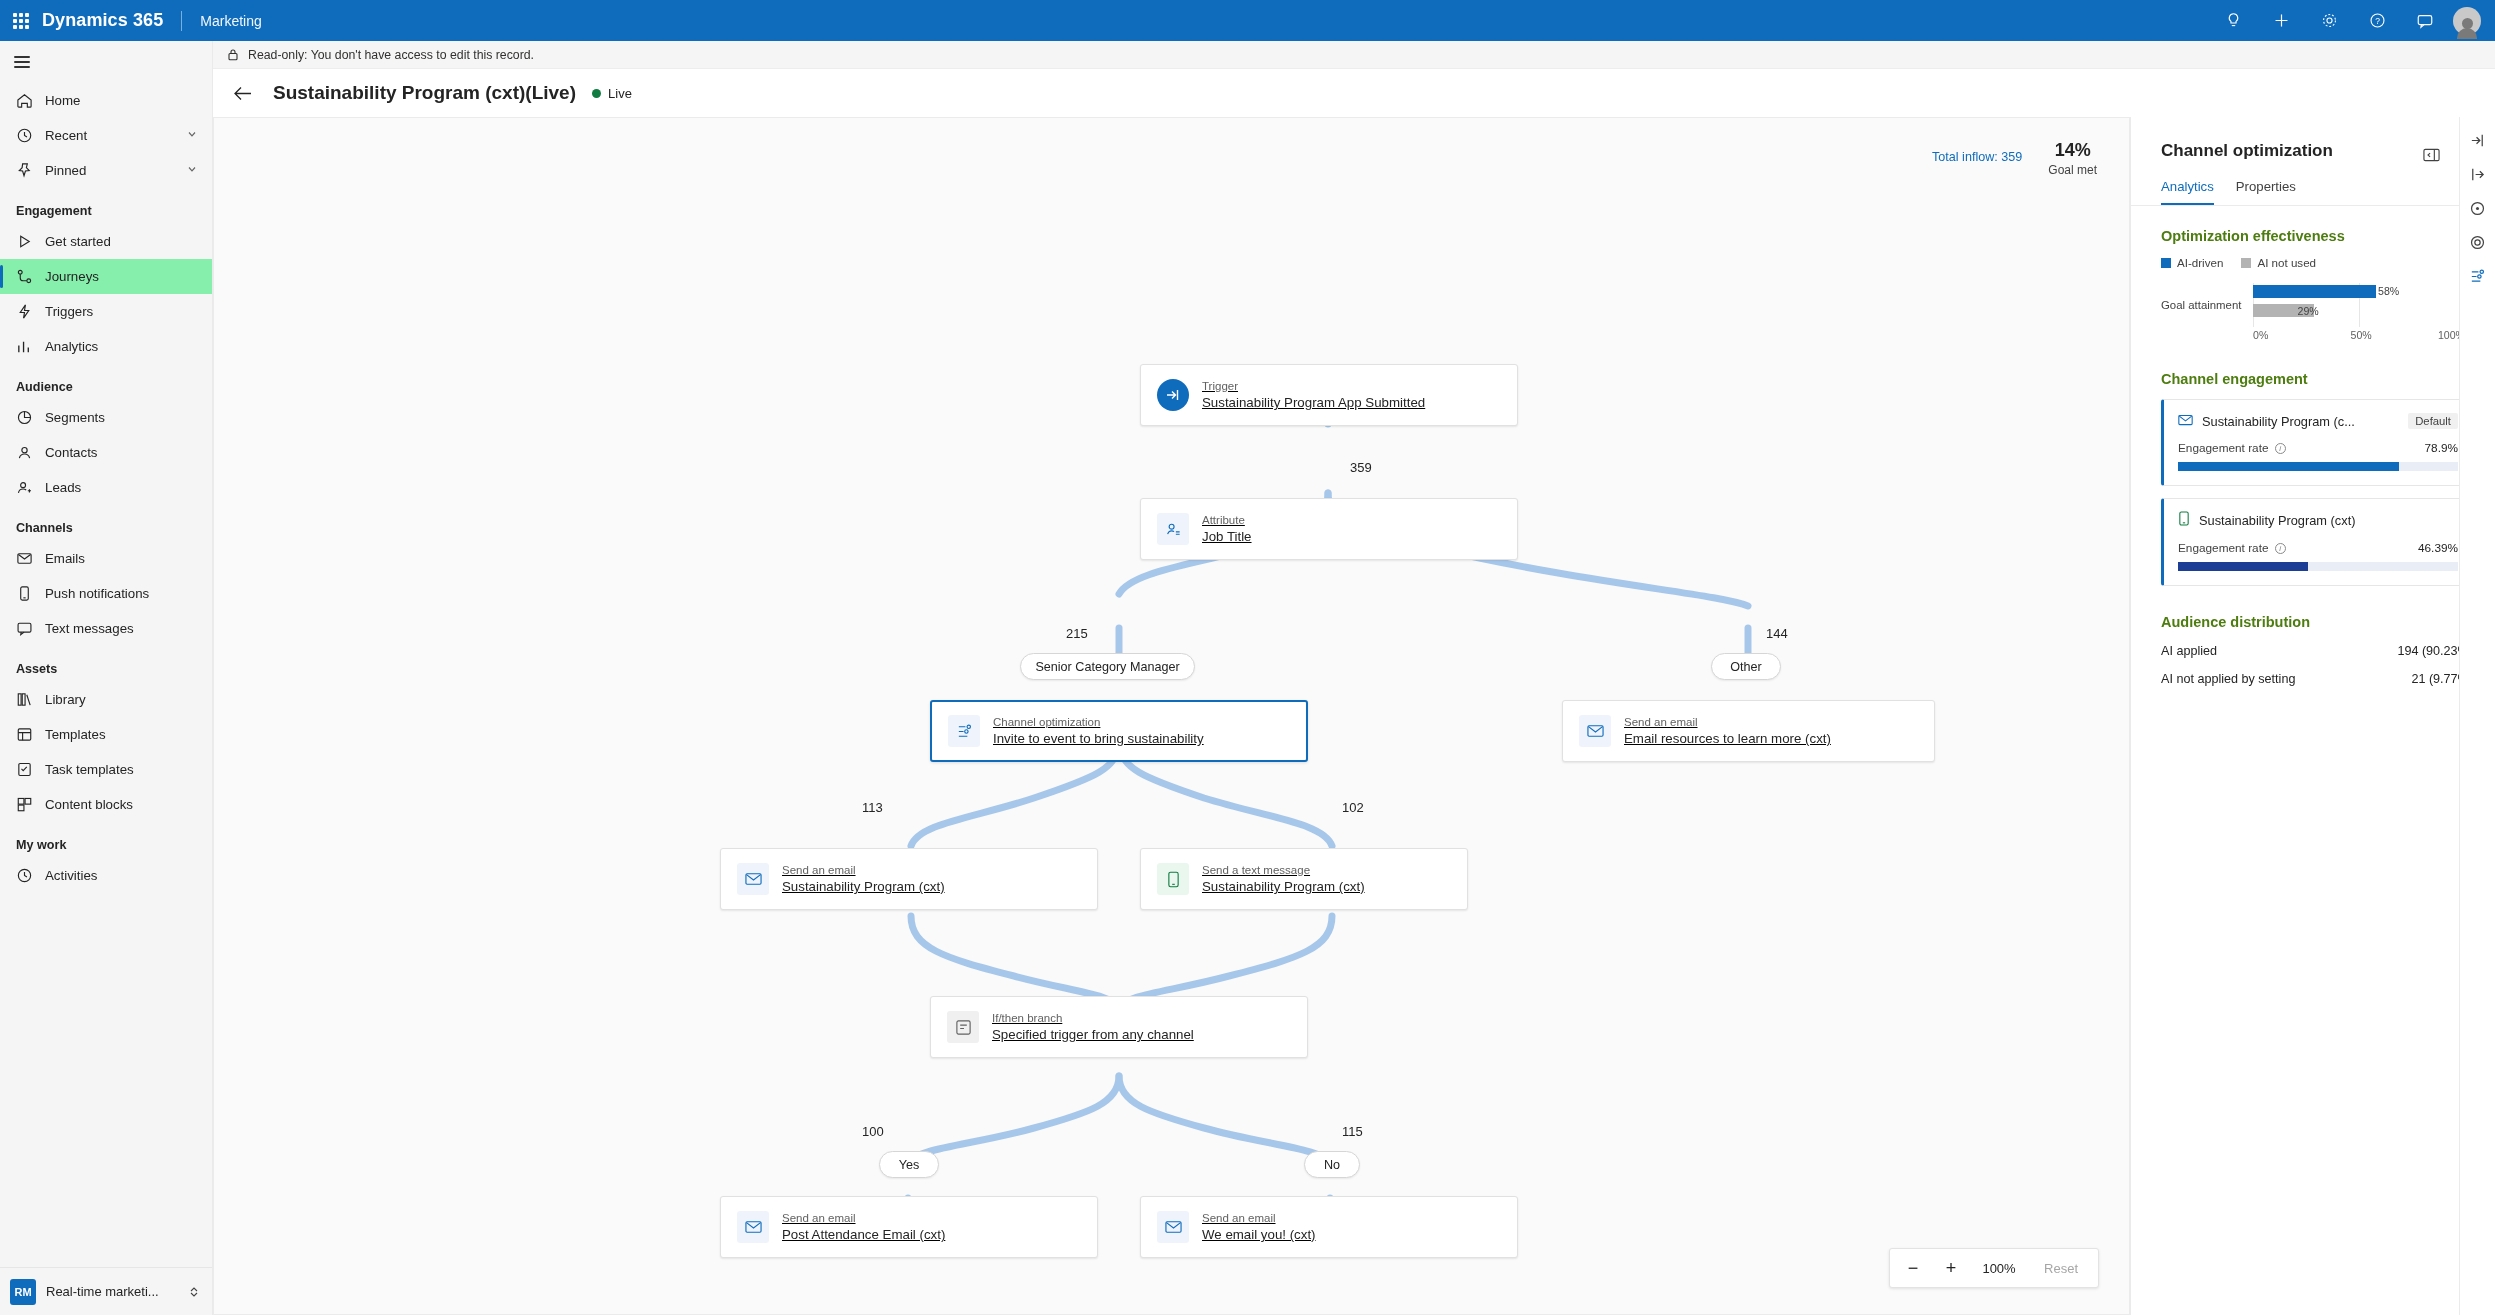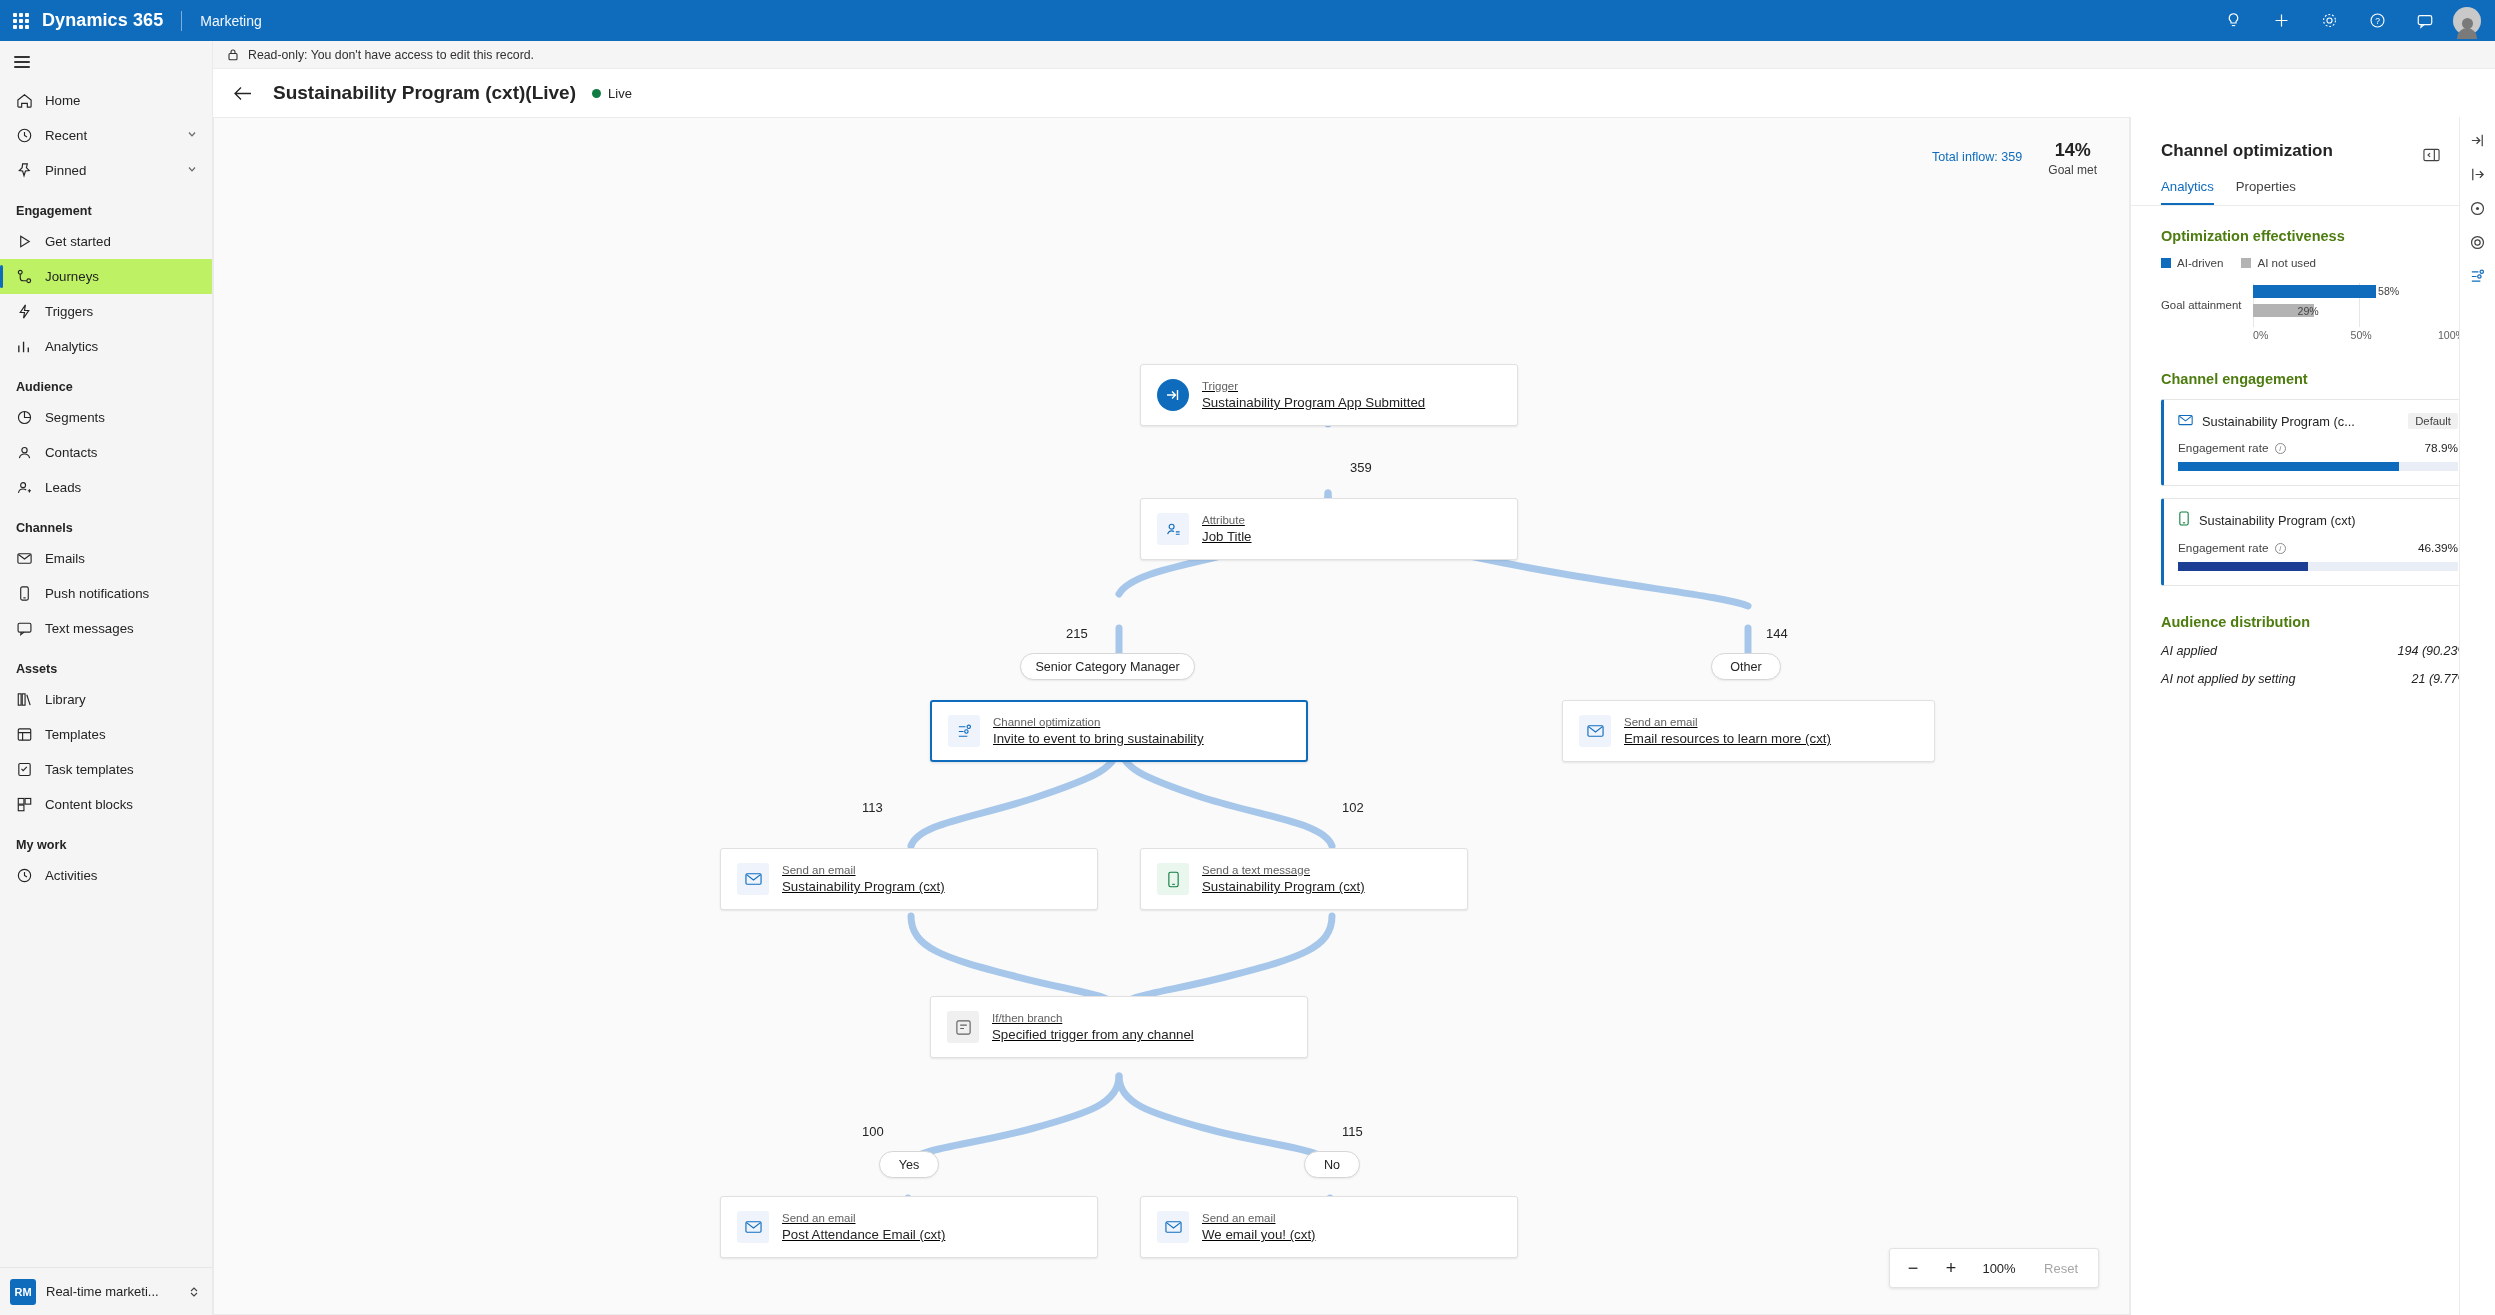--- a/index.html
+++ b/index.html
@@ -52,21 +52,21 @@
     width: 213px; flex: 0 0 213px; background: #f5f5f5; border-right: 1px solid #eaeaea;
     position: relative; height: 1274px;
   }
   .hamburger { height: 42px; display: flex; align-items: center; padding-left: 14px; }
   .hamburger .bars { width: 16px; }
   .hamburger .bars span { display: block; height: 1.6px; background: #333; margin: 3.4px 0; border-radius: 1px; }
   .nav-item {
     height: 35px; display: flex; align-items: center; gap: 12px; padding-left: 16px;
     font-size: 13.3px; color: #242424; cursor: pointer; position: relative;
   }
-  .nav-item.active { background: #bef264; justify-content: space-between; }
+  .nav-item.active { background: #86efac; justify-content: space-between; }
   .nav-item.active::before {
     content: ""; position: absolute; left: 0; top: 6px; bottom: 6px; width: 3px;
     background: #0f6cbd; border-radius: 2px;
   }
   .nav-ico { width: 17px; height: 17px; flex: 0 0 17px; display: flex; align-items: center; justify-content: center; }
   .nav-label { flex: 1; }
   .chev { margin-right: 14px; opacity: .8; }
   .nav-group {
     font-size: 12.6px; font-weight: bold; color: #242424; padding: 16px 0 6px 16px;
   }
@@ -183,21 +183,21 @@
   .card-badge { font-size: 11.3px; color: #424242; background: #f0f0f0; border-radius: 2px; padding: 2px 7px; }
   .card-metric { display: flex; align-items: center; gap: 6px; margin-top: 11px; }
   .metric-lbl { font-size: 11.8px; color: #424242; }
   .metric-val { margin-left: auto; font-size: 11.8px; color: #242424; }
   .metric-bar { margin-top: 7px; height: 9px; background: #e8edf6; position: relative; }
   .metric-fill { position: absolute; left: 0; top: 0; bottom: 0; }
   .info-i {
     width: 11px; height: 11px; border-radius: 50%; border: 1px solid #8a8a8a; color: #8a8a8a;
     font-size: 8px; display: inline-flex; align-items: center; justify-content: center; font-style: italic;
   }
-  .dist-row { display: flex; padding: 0 22px 0 30px; margin-top: 14px; font-size: 12.6px; color: #242424; font-style: italic; }
+  .dist-row { display: flex; padding: 0 22px 0 30px; margin-top: 14px; font-size: 12.6px; color: #242424; }
   .dist-row .v { margin-left: auto; }
 
   .railbar {
     position: absolute; right: 0; top: 0; width: 36px; bottom: 0; background: #fff;
     border-left: 1px solid #ebebeb; display: flex; flex-direction: column; align-items: center; padding-top: 8px; gap: 4px;
   }
   .rail-ico { width: 30px; height: 30px; display: flex; align-items: center; justify-content: center; cursor: pointer; border-radius: 3px; position: relative; }
   .rail-ico.sel::after { content:""; position: absolute; right: -5px; top: 4px; bottom: 4px; width: 2px; background: #0f6cbd; }
   .panel-toggle-top { position: absolute; right: 6px; top: 50px; width: 24px; height: 24px; display:flex; align-items:center; justify-content:center; cursor:pointer; }
 </style>

